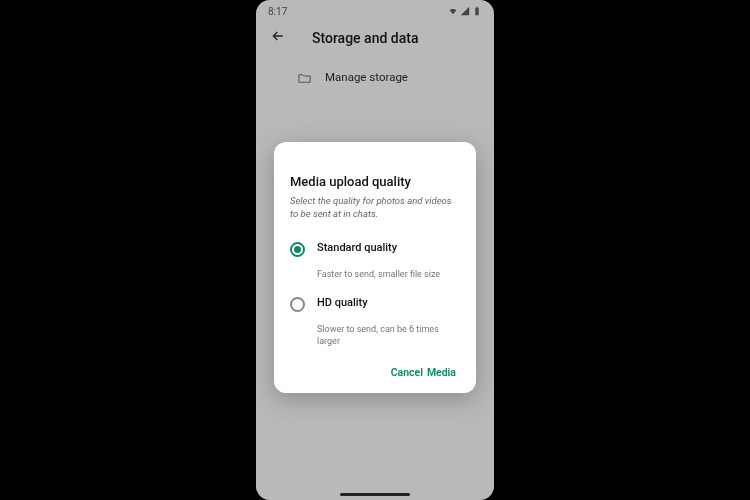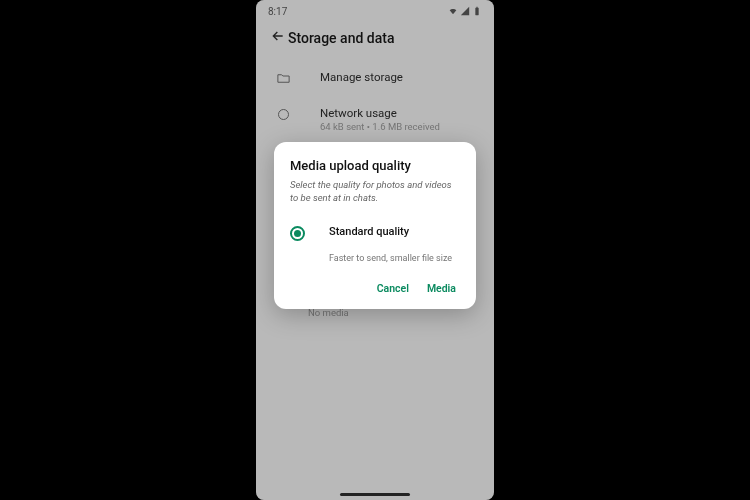--- a/index.html
+++ b/index.html
@@ -11,21 +11,21 @@
     align-items: center;
     justify-content: center;
     font-family: Roboto, "Segoe UI", Arial, sans-serif;
     overflow: hidden;
   }
   .phone {
     width: 238px;
     height: 500px;
     background: #fafafa;
     position: relative;
-    border-radius: 8px;
+    border-radius: 14px;
     overflow: hidden;
   }
   .scrim {
     position: absolute;
     inset: 0;
     background: rgba(0,0,0,0.26);
     pointer-events: none;
   }
   .statusbar {
     height: 22px;
@@ -36,67 +36,68 @@
     font-size: 10px;
     color: #444;
     position: relative;
     z-index: 1;
   }
   .status-icons { display: flex; gap: 2px; align-items: center; }
   .status-icons svg { width: 10px; height: 10px; fill: #444; }
   .appbar {
     display: flex;
     align-items: center;
-    gap: 2px;
+    gap: 26px;
     padding: 6px 14px 10px;
     position: relative;
     z-index: 1;
   }
   .appbar .back svg { width: 16px; height: 16px; stroke: #222; fill: none; stroke-width: 2; }
   .appbar .title { font-size: 14px; font-weight: 500; color: #111; }
   .list { padding: 2px 0 0 0; position: relative; z-index: 1; }
   .row {
     display: flex;
     align-items: flex-start;
-    gap: 28px;
+    gap: 12px;
     padding: 10px 18px;
+    margin-left: 21px;
   }
   .row .icon { width: 18px; display:flex; justify-content:center; padding-top:1px;}
   .row .icon svg { width: 15px; height: 15px; stroke: #555; fill: none; stroke-width: 1.6; }
   .row .text .primary { font-size: 11.5px; color: #222; }
   .row .text .secondary { font-size: 9.5px; color: #757575; margin-top: 1px; }
   .section-gap { height: 100px; }
   .row.indented { padding-left: 52px; }
   .dialog {
     position: absolute;
     left: 18px;
     right: 18px;
     top: 142px;
     background: #fff;
     border-radius: 12px;
     box-shadow: 0 6px 24px rgba(0,0,0,0.25);
-    padding: 16px 16px 8px;
+    padding: 32px 16px 8px;
     z-index: 10;
   }
   .dialog-title { font-size: 13px; font-weight: 500; color: #111; margin-bottom: 6px; }
   .dialog-sub { font-size: 9.5px; color: #666; line-height: 1.35; margin-bottom: 14px; font-style: italic; }
-  .option { display: flex; align-items: flex-start; gap: 24px; padding: 6px 0 10px; }
+  .option { display: flex; align-items: flex-start; gap: 12px; padding: 6px 0 10px; }
   .radio {
     width: 15px; height: 15px; border-radius: 50%;
     border: 2px solid #888; flex: 0 0 auto; margin-top: 1px;
     position: relative;
   }
   .radio.selected { border-color: #0a8a5f; }
   .radio.selected::after {
     content: ""; position: absolute; inset: 2px;
     background: #0a8a5f; border-radius: 50%;
   }
   .option .primary { font-size: 11px; color: #111; font-weight: 500; }
   .option .secondary { font-size: 9px; color: #757575; margin-top: 15px; line-height:1.3;}
-  .actions { display: flex; justify-content: flex-end; gap: 18px; padding: 8px 4px 6px; }
+  .actions { display: flex; justify-content: flex-end; gap: 4px; padding: 8px 4px 6px; }
   .actions .btn { font-size: 10.5px; font-weight: 600; color: #0a8a5f; cursor: pointer; }
   .navbar {
     position: absolute; bottom: 4px; left: 50%; transform: translateX(-50%);
     width: 70px; height: 3px; background: #222; border-radius: 2px; z-index:1;
   }
 </style>
 </head>
 <body>
 
 <div class="phone">
@@ -131,31 +132,20 @@
       <span class="icon">
         <svg viewBox="0 0 24 24">
             <path d="M3 6h6l2 2h10v10H3z"></path>
           </svg>
       </span>
       <div class="text">
         <div class="primary">Manage storage</div>
       </div>
     </div>
 
-    <div class="row">
-      <span class="icon">
-        <svg viewBox="0 0 24 24">
-            <circle cx="12" cy="12" r="8"></circle>
-          </svg>
-      </span>
-      <div class="text">
-        <div class="primary">Network usage</div>
-        <div class="secondary">64 kB sent • 1.6 MB received</div>
-      </div>
-    </div>
 
     <div class="section-gap"></div>
     <div style="height:40px"></div>
 
     <div class="row indented">
       <div class="text">
         <div class="primary">When roaming</div>
         <div class="secondary">No media</div>
       </div>
     </div>
@@ -168,20 +158,27 @@
     <div class="dialog-sub">Select the quality for photos and videos to be sent at in chats.</div>
 
     <div class="option">
       <div class="radio selected"></div>
       <div>
         <div class="primary">Standard quality</div>
         <div class="secondary">Faster to send, smaller file size</div>
       </div>
     </div>
 
+    <div class="option">
+      <div class="radio"></div>
+      <div>
+        <div class="primary">HD quality</div>
+        <div class="secondary">Slower to send, can be 6 times larger</div>
+      </div>
+    </div>
 
     <div class="actions">
       <span class="btn">Cancel</span>
       <span class="btn">Media</span>
     </div>
   </div>
 
   <div class="navbar"></div>
 </div>
 

